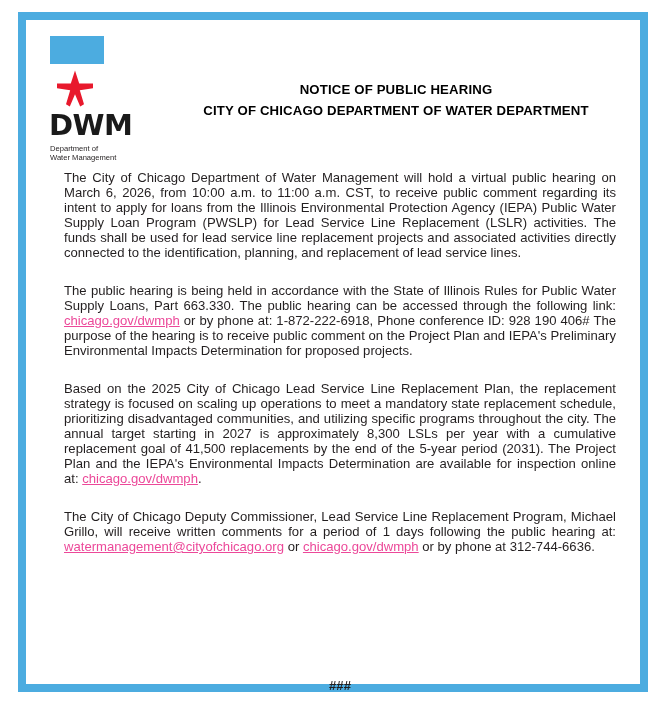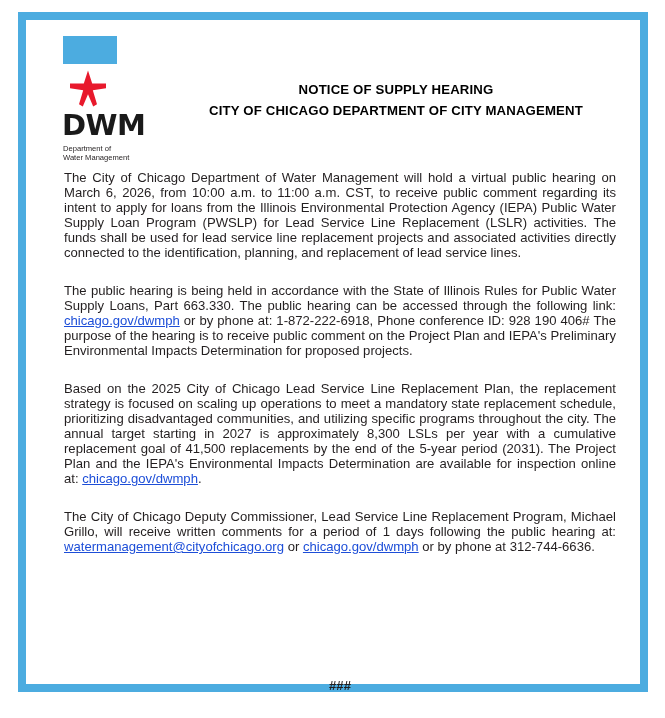--- a/index.html
+++ b/index.html
@@ -26,21 +26,21 @@
   .page-inner {
     position: relative;
     width: 100%;
     height: 100%;
     background: #ffffff;
   }
 
   
   .logo-block {
     position: absolute;
-    left: 35px;
+    left: 22px;
     top: 16px;
     width: 96px;
   }
   .logo-bar {
     width: 54px;
     height: 28px;
     background: #4cace0;
     margin-left: 2px;
   }
   .logo-star-wrap {
@@ -102,21 +102,21 @@
     color: #231f20;
     text-align: justify;
   }
   p.para.gap {
     margin-top: 23px;
   }
   p.para.nogap {
     margin-top: 0;
   }
   a.doclink {
-    color: #1d4ed8;
+    color: #ec4899;
     text-decoration: underline;
   }
   .footer-hash {
     position: absolute;
     left: 0;
     top: 508px;
     width: 552px;
     text-align: center;
     font-family: "Liberation Sans", sans-serif;
     font-weight: bold;
@@ -134,22 +134,22 @@
       <div class="logo-bar"></div>
       <svg class="logo-star-wrap" viewBox="0 0 100 100">
         <polygon points="50,4 60.5,36.5 95,36.5 95,48 62,53 72.5,88 63,94 50,63 37,94 27.5,88 38,53 5,48 5,36.5 39.5,36.5" fill="#e8192c"></polygon>
       </svg>
       <div class="logo-dwm">DWM</div>
       <div class="logo-sub">Department of
 Water Management</div>
     </div>
 
     <div class="doc-heading">
-      <div class="hline">NOTICE OF SUPPLY HEARING</div>
-      <div class="hline">CITY OF CHICAGO DEPARTMENT OF CITY MANAGEMENT</div>
+      <div class="hline">NOTICE OF PUBLIC HEARING</div>
+      <div class="hline">CITY OF CHICAGO DEPARTMENT OF WATER DEPARTMENT</div>
     </div>
 
     <div class="body-wrap">
 
       <p class="para nogap">The City of Chicago Department of Water Management will hold a virtual public hearing on March 6, 2026, from 10:00 a.m. to 11:00 a.m. CST, to receive public comment regarding its intent to apply for loans from the Illinois Environmental Protection Agency (IEPA) Public Water Supply Loan Program (PWSLP) for Lead Service Line Replacement (LSLR) activities. The funds shall be used for lead service line replacement projects and associated activities directly connected to the identification, planning, and replacement of lead service lines.</p>
 
       <p class="para gap"><span>The public hearing is being held in accordance with the State of Illinois Rules for Public Water Supply Loans, Part 663.330.  The public hearing can be accessed through the following link: </span><a class="doclink" href="#">chicago.gov/dwmph</a><span> or by phone at: 1-872-222-6918, Phone conference ID: 928 190 406# The purpose of the hearing is to receive public comment on the Project Plan and IEPA's Preliminary Environmental Impacts Determination for proposed projects.</span></p>
 
       <p class="para gap"><span>Based on the 2025 City of Chicago Lead Service Line Replacement Plan, the replacement strategy is focused on scaling up operations to meet a mandatory state replacement schedule, prioritizing disadvantaged communities, and utilizing specific programs throughout the city. The annual target starting in 2027 is approximately 8,300 LSLs per year with a cumulative replacement goal of 41,500 replacements by the end of the 5-year period (2031). The Project Plan and the IEPA's Environmental Impacts Determination are available for inspection online at: </span><a class="doclink" href="#">chicago.gov/dwmph</a><span>.</span></p>
 

